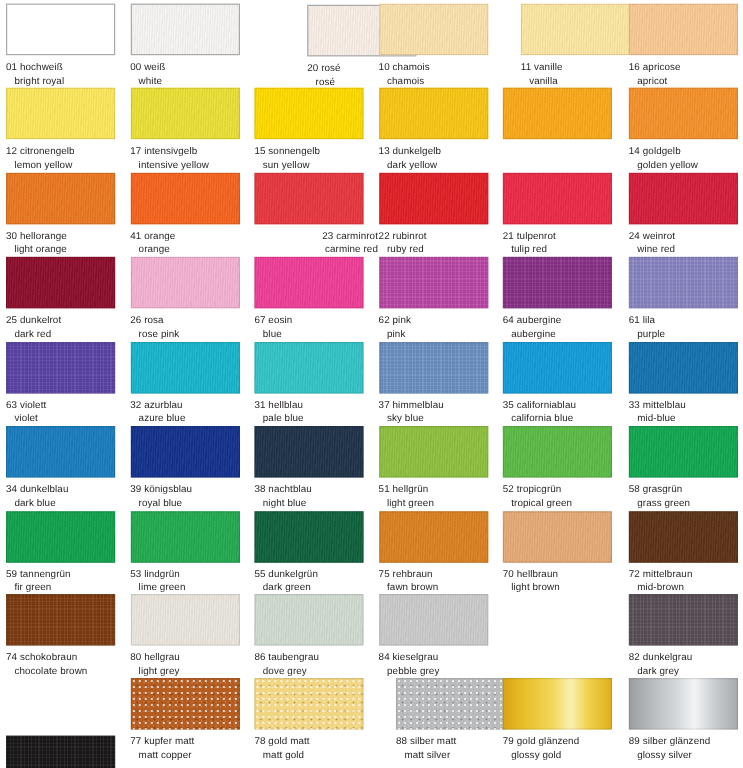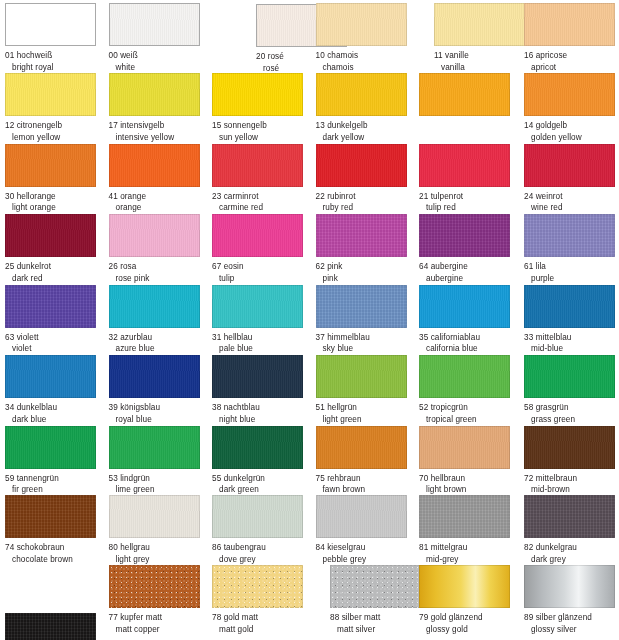--- a/index.html
+++ b/index.html
@@ -176,21 +176,21 @@
         <span class="lbl lbl-en">light orange</span>
       </div>
     </div>
     <div class="cell" style="left: 108.5px; top: 143.5px;">
       <div class="swatch thinline tex-fiber" style="background: rgb(244, 99, 30);"></div>
       <div class="labels">
         <span class="lbl lbl-de">41 orange</span>
         <span class="lbl lbl-en">orange</span>
       </div>
     </div>
-    <div class="cell" style="left: 212px; top: 143.5px;">
+    <div class="cell" style="left: 212px; top: 143.5px; text-align: right;">
       <div class="swatch thinline tex-fiber" style="background: rgb(230, 55, 64);"></div>
       <div class="labels">
         <span class="lbl lbl-de">23 carminrot</span>
         <span class="lbl lbl-en">carmine red</span>
       </div>
     </div>
     <div class="cell" style="left: 315.5px; top: 143.5px;">
       <div class="swatch thinline tex-fiber" style="background: rgb(223, 32, 39);"></div>
       <div class="labels">
         <span class="lbl lbl-de">22 rubinrot</span>
@@ -222,21 +222,21 @@
       <div class="swatch thinline tex-fiber" style="background: rgb(242, 176, 208);"></div>
       <div class="labels">
         <span class="lbl lbl-de">26 rosa</span>
         <span class="lbl lbl-en">rose pink</span>
       </div>
     </div>
     <div class="cell" style="left: 212px; top: 214px;">
       <div class="swatch thinline tex-fiber" style="background: rgb(236, 62, 150);"></div>
       <div class="labels">
         <span class="lbl lbl-de">67 eosin</span>
-        <span class="lbl lbl-en">tulip</span>
+        <span class="lbl lbl-en">blue</span>
       </div>
     </div>
     <div class="cell" style="left: 315.5px; top: 214px;">
       <div class="swatch thinline tex-grain" style="background: rgb(189, 73, 168);"></div>
       <div class="labels">
         <span class="lbl lbl-de">62 pink</span>
         <span class="lbl lbl-en">pink</span>
       </div>
     </div>
     <div class="cell" style="left: 419px; top: 214px;">
@@ -398,27 +398,20 @@
       <div class="labels">
         <span class="lbl lbl-de">86 taubengrau</span>
         <span class="lbl lbl-en">dove grey</span>
       </div>
     </div>
     <div class="cell" style="left: 315.5px; top: 495px;">
       <div class="swatch thinline tex-fiber" style="background: rgb(201, 201, 201);"></div>
       <div class="labels">
         <span class="lbl lbl-de">84 kieselgrau</span>
         <span class="lbl lbl-en">pebble grey</span>
-      </div>
-    </div>
-    <div class="cell" style="left: 419px; top: 495px;">
-      <div class="swatch thinline tex-grain" style="background: rgb(155, 155, 155);"></div>
-      <div class="labels">
-        <span class="lbl lbl-de">81 mittelgrau</span>
-        <span class="lbl lbl-en">mid-grey</span>
       </div>
     </div>
     <div class="cell" style="left: 524px; top: 495px;">
       <div class="swatch thinline tex-grain" style="background: rgb(90, 79, 88);"></div>
       <div class="labels">
         <span class="lbl lbl-de">82 dunkelgrau</span>
         <span class="lbl lbl-en">dark grey</span>
       </div>
     </div>
     <div class="cell" style="left: 5px; top: 565px; margin-top: 48px;">

